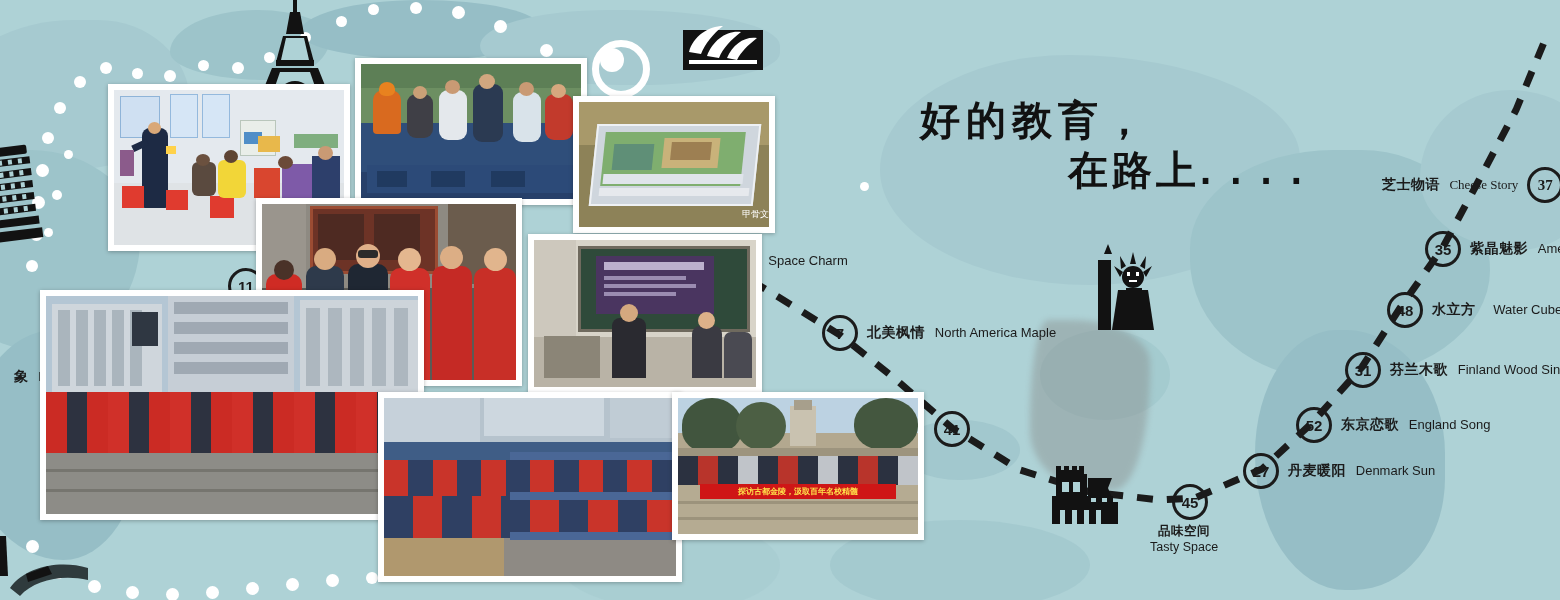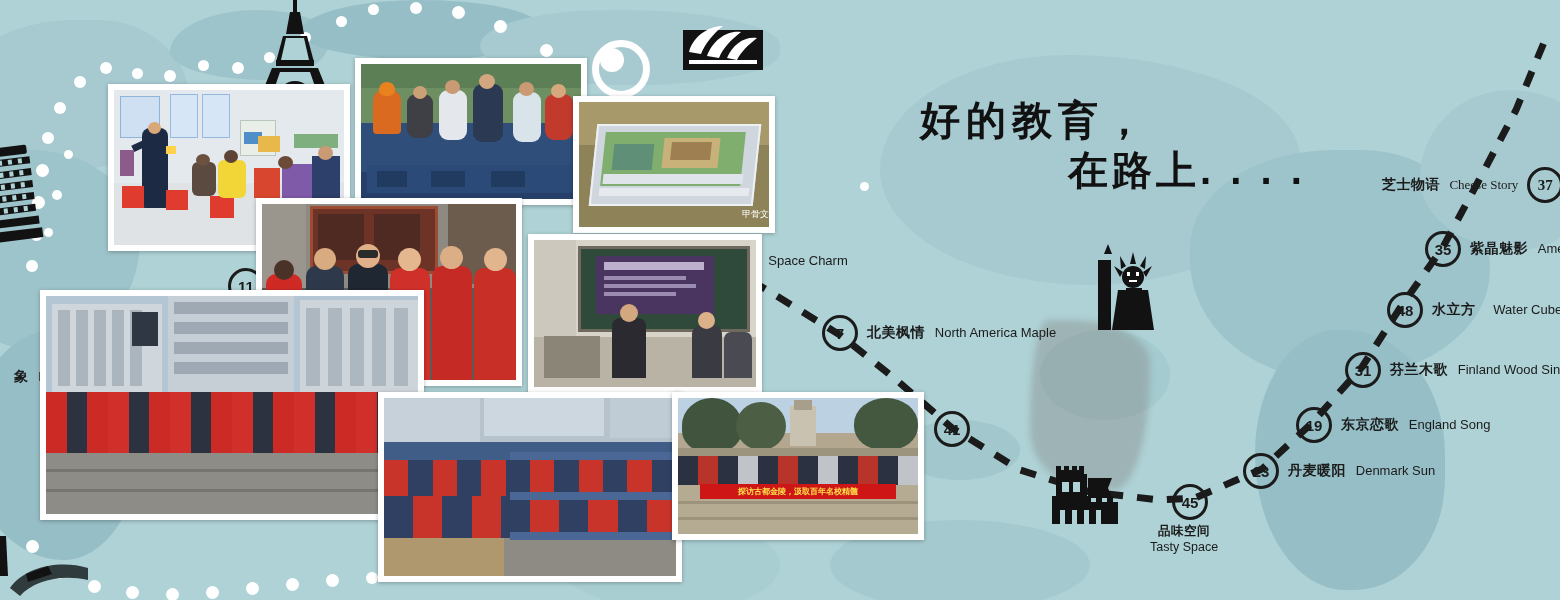--- a/index.html
+++ b/index.html
@@ -165,29 +165,29 @@
 
   <div class="stop stack" style="left:1172px;top:484px;">
     <div class="num">45</div>
     <div class="lbl">
       <span class="cn">品味空间</span>
       <span class="en">Tasty Space</span>
     </div>
   </div>
 
   <div class="stop" style="left:1243px;top:453px;">
-    <div class="num">23</div>
+    <div class="num">27</div>
     <div class="lbl">
       <span class="cn">丹麦暖阳</span>
       <span class="en">Denmark Sun</span>
     </div>
   </div>
 
   <div class="stop" style="left:1296px;top:407px;">
-    <div class="num">19</div>
+    <div class="num">52</div>
     <div class="lbl">
       <span class="cn">东京恋歌</span>
       <span class="en">England Song</span>
     </div>
   </div>
 
   <div class="stop" style="left:1345px;top:352px;">
     <div class="num">31</div>
     <div class="lbl">
       <span class="cn">芬兰木歌</span>

